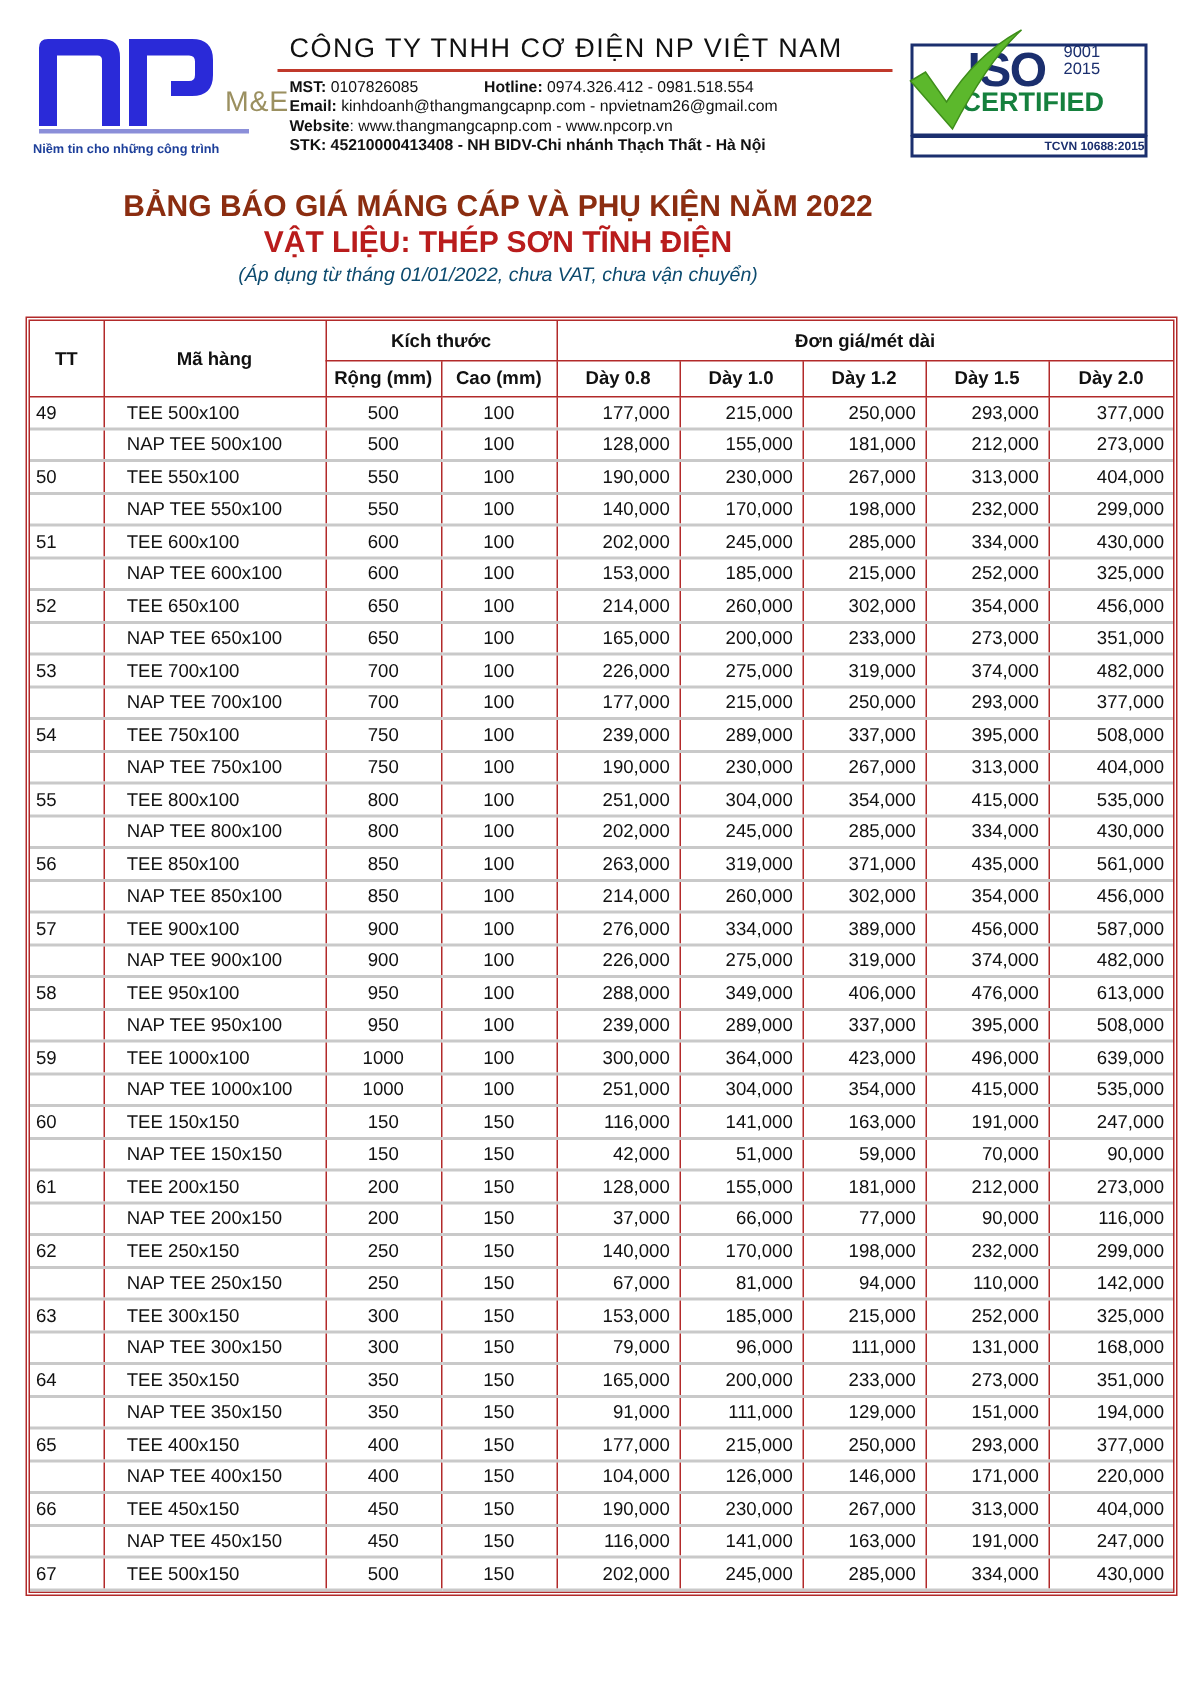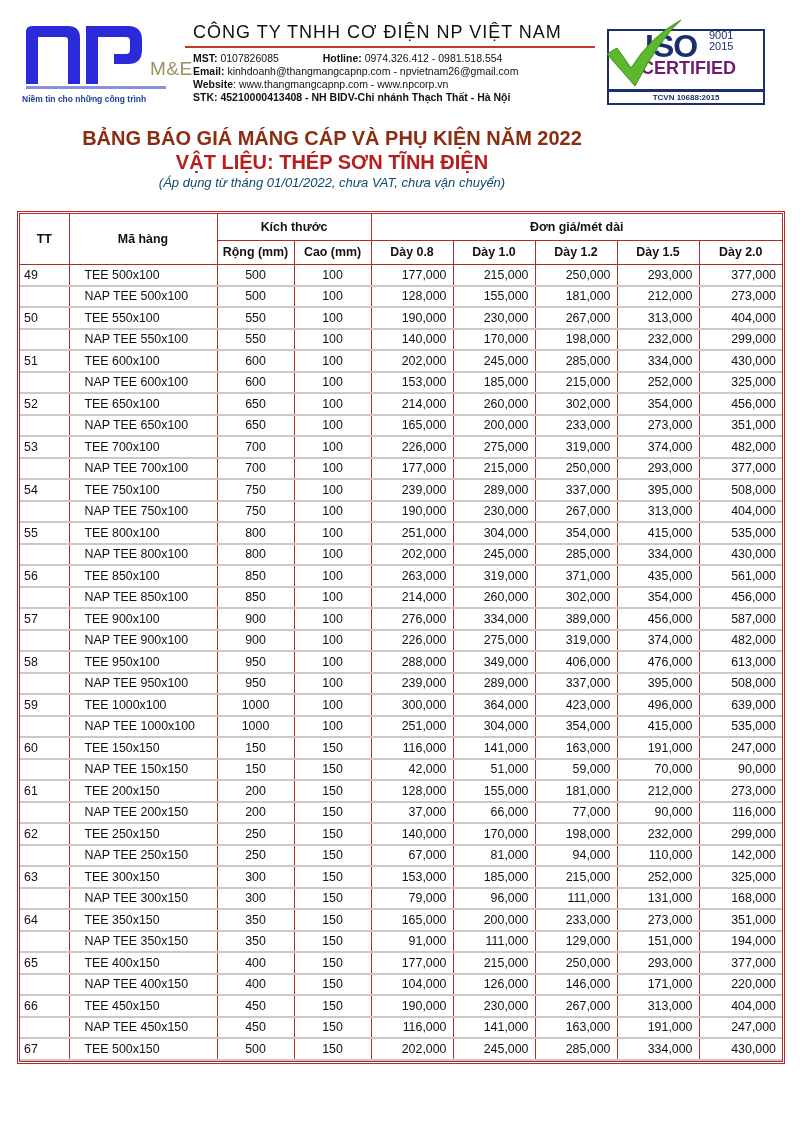--- a/index.html
+++ b/index.html
@@ -11,22 +11,22 @@
   .logo .tagline { position:absolute; left:0; top:72px; font-size:8.5px; font-weight:bold; color:#1d3f9a; white-space:nowrap; }
   .company { position:absolute; left:193px; top:22px; width:410px; }
   .company .name { font-size:18px; letter-spacing:1px; color:#111; white-space:nowrap; }
   .company .redline { height:1.5px; background:#c0392b; margin:3px 0 4px -8px; width:410px; }
   .company .line { font-size:10.5px; line-height:13px; white-space:nowrap; color:#111; }
   .company .line b { font-weight:bold; }
   .iso { position:absolute; left:597px; top:18px; width:196px; height:82px; }
   .iso .box { position:absolute; left:10px; top:11px; width:154px; height:58px; border:2px solid #1b2f6e; }
   .iso .iso-text { position:absolute; left:48px; top:10px; font-size:32px; font-weight:bold; color:#1b2f6e; letter-spacing:-1px; }
   .iso .year { position:absolute; left:112px; top:12px; font-size:11px; color:#1b2f6e; line-height:11px; }
-  .iso .cert { position:absolute; left:44px; top:40px; font-size:18px; font-weight:bold; color:#701a75; }
-  .iso .tcvn { position:absolute; left:10px; top:72px; width:154px; height:11px; border:2px solid #1b2f6e; font-size:8px; font-weight:bold; color:#1b2f6e; text-align:center; line-height:11px; }
+  .iso .cert { position:absolute; left:44px; top:40px; font-size:18px; font-weight:bold; color:#15803d; }
+  .iso .tcvn { position:absolute; left:10px; top:72px; width:154px; height:11px; border:2px solid #1b2f6e; font-size:8px; font-weight:bold; color:#1b2f6e; text-align:right; line-height:11px; }
   .iso .check { position:absolute; left:6px; top:0; width:80px; height:70px; }
 
   .titles { position:absolute; left:0; top:126px; width:664px; text-align:center; }
   .titles .t1 { font-size:20px; font-weight:bold; color:#8b2d10; line-height:24px; }
   .titles .t2 { font-size:20px; font-weight:bold; color:#b91c1c; line-height:24px; }
   .titles .t3 { font-size:13px; font-style:italic; color:#0c4a6e; line-height:17px; }
 
   .table-wrap { position:absolute; left:17px; top:211px; width:762px; border:3px double #b22a2a; }
   table { border-collapse:collapse; width:100%; table-layout:fixed; font-size:12.4px; }
   th, td { padding:0 4px; height:21.5px; box-sizing:border-box; }

